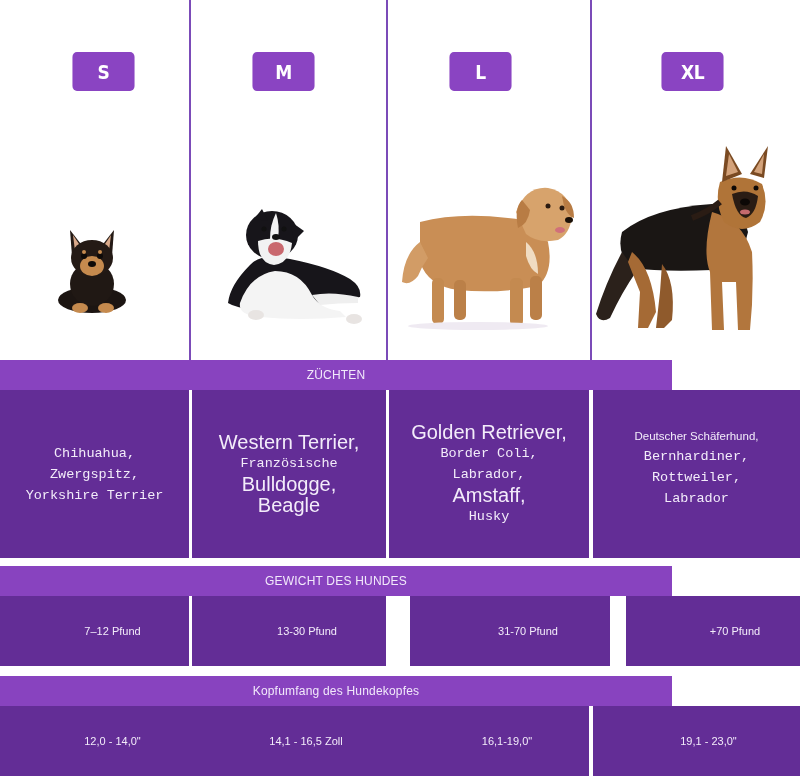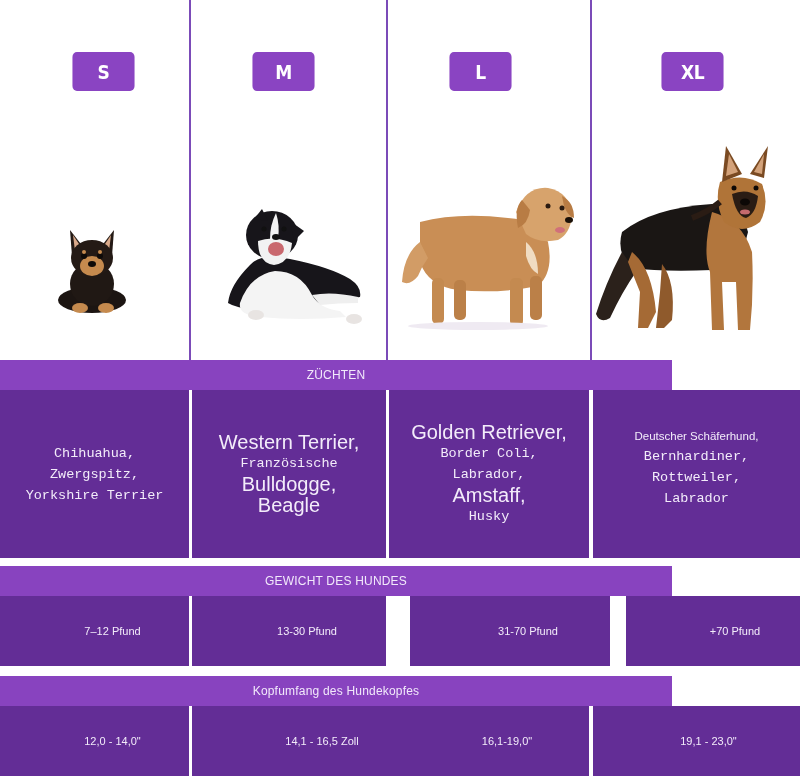--- a/index.html
+++ b/index.html
@@ -176,21 +176,21 @@
     <span class="val">+70 Pfund</span>
   </div>
 </div>
 <div class="gap" style="top:666px; height:10px"></div>
 
 <div class="band" style="top:676px">Kopfumfang des Hundekopfes</div>
 <div class="cells" style="top:706px; height:70px">
   <div class="cell" style="left:0; width:189px">
     <span class="val">12,0 - 14,0"</span>
   </div>
-  <div class="cell" style="left:192px; width:224px">
+  <div class="cell" style="left:176px; width:224px">
     <span class="val">14,1 - 16,5 Zoll</span>
   </div>
   <div class="cell" style="left:389px; width:200px">
     <span class="val">16,1-19,0"</span>
   </div>
   <div class="cell" style="left:593px; width:207px; padding-right:12px">
     <span class="val">19,1 - 23,0"</span>
   </div>
 </div>
 

